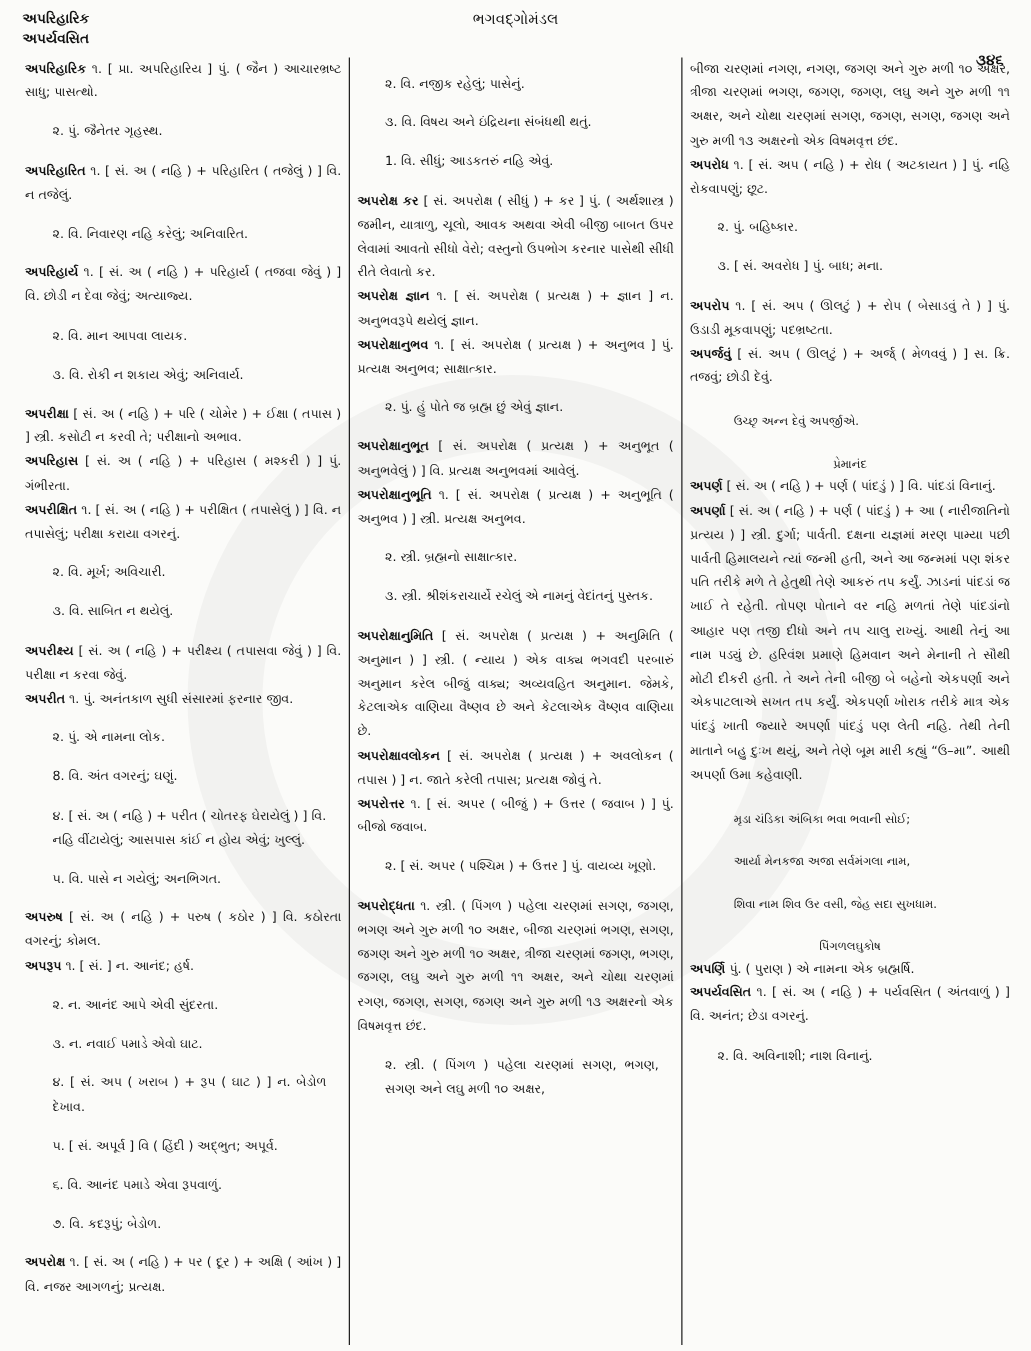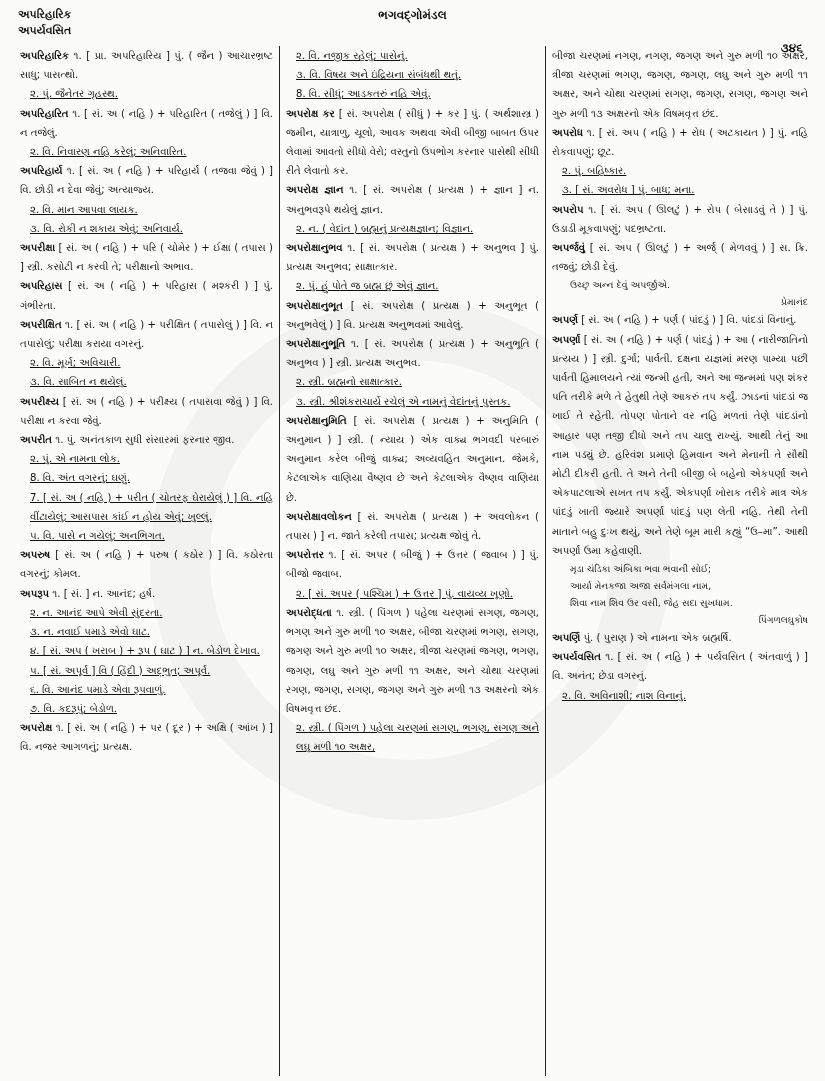--- a/index.html
+++ b/index.html
@@ -12,38 +12,38 @@
   .watermark {
     position: absolute; left: 150px; top: 300px; width: 520px; height: 520px;
     border-radius: 50%; border: 60px solid rgba(0,0,0,0.035);
     box-sizing: border-box; pointer-events: none;
   }
   .header {
     position: absolute; left: 0; top: 0; width: 825px; height: 48px;
   }
   .guide-top { position: absolute; left: 18px; top: 8px; font-size: 11px; font-weight: bold; }
   .guide-bottom { position: absolute; left: 18px; top: 24px; font-size: 11px; font-weight: bold; }
-  .running-title { position: absolute; left: 0; width: 825px; top: 8px; text-align: center; font-size: 12px; font-weight: bold; }
+  .running-title { position: absolute; left: 0; width: 825px; top: 8px; text-align: center; font-size: 12px; font-weight: normal; }
   .page-number { position: absolute; right: 22px; top: 8px; font-size: 12px; font-weight: bold; margin-top: 33px; }
   .columns {
     position: absolute; left: 14px; top: 46px; width: 800px; height: 1030px;
     display: flex;
   }
   .col {
     box-sizing: border-box; padding: 0 6px; overflow: hidden;
     font-size: 10.1px; line-height: 19.2px; text-align: justify;
   }
   .col1 { width: 266px; border-right: 1.5px solid #222; }
   .col2 { width: 266px; border-right: 1.5px solid #222; }
   .col3 { width: 268px; }
   .entry { margin: 0; }
   .head { font-weight: bold; }
-  .sense { padding-left: 10px; margin: 0; text-decoration: underline; }
-  .quote { padding-left: 18px; font-size: 9.3px; line-height: 17px; margin: 0; }
-  .source { text-align: right; font-size: 9.3px; line-height: 17px; margin: 0; }
+  .sense { padding-left: 10px; margin: 12px; }
+  .quote { padding-left: 18px; font-size: 9.3px; line-height: 17px; margin: 17px; }
+  .source { text-align: center; font-size: 9.3px; line-height: 17px; margin: 0; }
 </style>
 </head>
 <body>
 
 <div class="watermark"></div>
 
 <div class="header">
   <div class="guide-top">અપરિહારિક</div>
   <div class="guide-bottom">અપર્યવસિત</div>
   <div class="running-title">ભગવદ્ગોમંડલ</div>
@@ -61,39 +61,38 @@
       <p class="sense">૩. વિ. રોકી ન શકાય એવું; અનિવાર્ય.</p>
       <p class="entry"><span class="head">અપરીક્ષા</span><span> [ સં. અ ( નહિ ) + પરિ ( ચોમેર ) + ઈક્ષા ( તપાસ ) ] સ્ત્રી. કસોટી ન કરવી તે; પરીક્ષાનો અભાવ.</span></p>
       <p class="entry"><span class="head">અપરિહાસ</span><span> [ સં. અ ( નહિ ) + પરિહાસ ( મશ્કરી ) ] પું. ગંભીરતા.</span></p>
       <p class="entry"><span class="head">અપરીક્ષિત</span><span> ૧. [ સં. અ ( નહિ ) + પરીક્ષિત ( તપાસેલું ) ] વિ. ન તપાસેલું; પરીક્ષા કરાયા વગરનું.</span></p>
       <p class="sense">૨. વિ. મૂર્ખ; અવિચારી.</p>
       <p class="sense">૩. વિ. સાબિત ન થયેલું.</p>
       <p class="entry"><span class="head">અપરીક્ષ્ય</span><span> [ સં. અ ( નહિ ) + પરીક્ષ્ય ( તપાસવા જેવું ) ] વિ. પરીક્ષા ન કરવા જેવું.</span></p>
       <p class="entry"><span class="head">અપરીત</span><span> ૧. પું. અનંતકાળ સુધી સંસારમાં ફરનાર જીવ.</span></p>
       <p class="sense">૨. પું. એ નામના લોક.</p>
       <p class="sense">8. વિ. અંત વગરનું; ઘણું.</p>
-      <p class="sense">7. [ સં. અ ( નહિ ) + પરીત ( ચોતરફ ઘેરાયેલું ) ] વિ. નહિ વીંટાયેલું; આસપાસ કાંઈ ન હોય એવું; ખુલ્લું.</p>
+      <p class="sense">૪. [ સં. અ ( નહિ ) + પરીત ( ચોતરફ ઘેરાયેલું ) ] વિ. નહિ વીંટાયેલું; આસપાસ કાંઈ ન હોય એવું; ખુલ્લું.</p>
       <p class="sense">૫. વિ. પાસે ન ગયેલું; અનભિગત.</p>
       <p class="entry"><span class="head">અપરુષ</span><span> [ સં. અ ( નહિ ) + પરુષ ( કઠોર ) ] વિ. કઠોરતા વગરનું; કોમલ.</span></p>
       <p class="entry"><span class="head">અપરૂપ</span><span> ૧. [ સં. ] ન. આનંદ; હર્ષ.</span></p>
       <p class="sense">૨. ન. આનંદ આપે એવી સુંદરતા.</p>
       <p class="sense">૩. ન. નવાઈ પમાડે એવો ઘાટ.</p>
       <p class="sense">૪. [ સં. અપ ( ખરાબ ) + રૂપ ( ઘાટ ) ] ન. બેડોળ દેખાવ.</p>
       <p class="sense">૫. [ સં. અપૂર્વ ] વિ ( હિંદી ) અદ્ભુત; અપૂર્વ.</p>
       <p class="sense">૬. વિ. આનંદ પમાડે એવા રૂપવાળું.</p>
       <p class="sense">૭. વિ. કદરૂપું; બેડોળ.</p>
       <p class="entry"><span class="head">અપરોક્ષ</span><span> ૧. [ સં. અ ( નહિ ) + પર ( દૂર ) + અક્ષિ ( આંખ ) ] વિ. નજર આગળનું; પ્રત્યક્ષ.</span></p>
     </div>
   <div class="col col2">
       <p class="sense">૨. વિ. નજીક રહેલું; પાસેનું.</p>
       <p class="sense">૩. વિ. વિષય અને ઇંદ્રિયના સંબંધથી થતું.</p>
-      <p class="sense">8. વિ. સીધું; આડકતરું નહિ એવું.</p>
+      <p class="sense">1. વિ. સીધું; આડકતરું નહિ એવું.</p>
       <p class="entry"><span class="head">અપરોક્ષ કર</span><span> [ સં. અપરોક્ષ ( સીધું ) + કર ] પું. ( અર્થશાસ્ત્ર ) જમીન, યાત્રાળુ, ચૂલો, આવક અથવા એવી બીજી બાબત ઉપર લેવામાં આવતો સીધો વેરો; વસ્તુનો ઉપભોગ કરનાર પાસેથી સીધી રીતે લેવાતો કર.</span></p>
       <p class="entry"><span class="head">અપરોક્ષ જ્ઞાન</span><span> ૧. [ સં. અપરોક્ષ ( પ્રત્યક્ષ ) + જ્ઞાન ] ન. અનુભવરૂપે થયેલું જ્ઞાન.</span></p>
-      <p class="sense">૨. ન. ( વેદાંત ) બ્રહ્મનું પ્રત્યક્ષજ્ઞાન; વિજ્ઞાન.</p>
       <p class="entry"><span class="head">અપરોક્ષાનુભવ</span><span> ૧. [ સં. અપરોક્ષ ( પ્રત્યક્ષ ) + અનુભવ ] પું. પ્રત્યક્ષ અનુભવ; સાક્ષાત્કાર.</span></p>
       <p class="sense">૨. પું. હું પોતે જ બ્રહ્મ છું એવું જ્ઞાન.</p>
       <p class="entry"><span class="head">અપરોક્ષાનુભૂત</span><span> [ સં. અપરોક્ષ ( પ્રત્યક્ષ ) + અનુભૂત ( અનુભવેલું ) ] વિ. પ્રત્યક્ષ અનુભવમાં આવેલું.</span></p>
       <p class="entry"><span class="head">અપરોક્ષાનુભૂતિ</span><span> ૧. [ સં. અપરોક્ષ ( પ્રત્યક્ષ ) + અનુભૂતિ ( અનુભવ ) ] સ્ત્રી. પ્રત્યક્ષ અનુભવ.</span></p>
       <p class="sense">૨. સ્ત્રી. બ્રહ્મનો સાક્ષાત્કાર.</p>
       <p class="sense">૩. સ્ત્રી. શ્રીશંકરાચાર્યે રચેલું એ નામનું વેદાંતનું પુસ્તક.</p>
       <p class="entry"><span class="head">અપરોક્ષાનુમિતિ</span><span> [ સં. અપરોક્ષ ( પ્રત્યક્ષ ) + અનુમિતિ ( અનુમાન ) ] સ્ત્રી. ( ન્યાય ) એક વાક્ય ભગવદી પરબારું અનુમાન કરેલ બીજું વાક્ય; અવ્યવહિત અનુમાન. જેમકે, કેટલાએક વાણિયા વૈષ્ણવ છે અને કેટલાએક વૈષ્ણવ વાણિયા છે.</span></p>
       <p class="entry"><span class="head">અપરોક્ષાવલોકન</span><span> [ સં. અપરોક્ષ ( પ્રત્યક્ષ ) + અવલોકન ( તપાસ ) ] ન. જાતે કરેલી તપાસ; પ્રત્યક્ષ જોવું તે.</span></p>
       <p class="entry"><span class="head">અપરોત્તર</span><span> ૧. [ સં. અપર ( બીજું ) + ઉત્તર ( જવાબ ) ] પું. બીજો જવાબ.</span></p>
       <p class="sense">૨. [ સં. અપર ( પશ્ચિમ ) + ઉત્તર ] પું. વાયવ્ય ખૂણો.</p>

